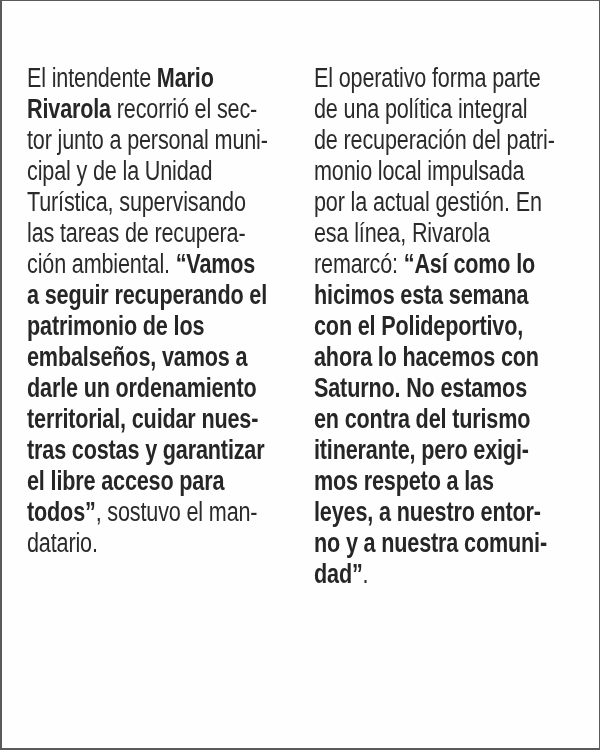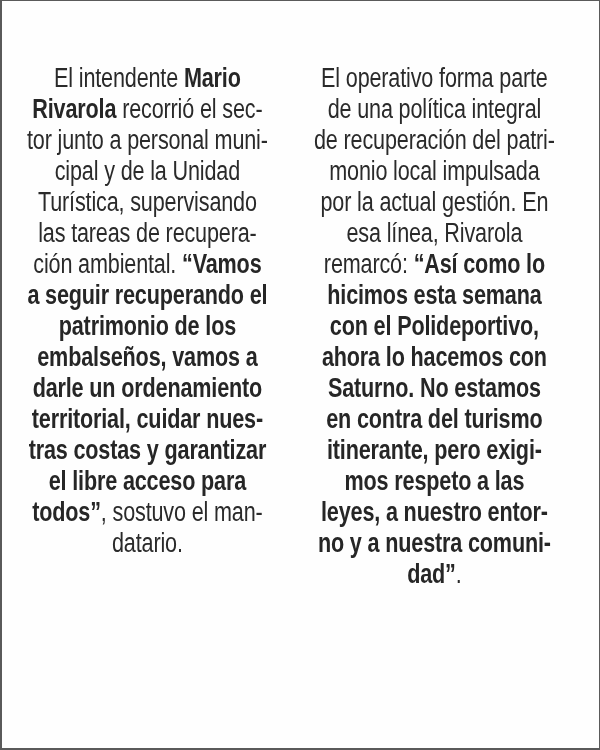--- a/index.html
+++ b/index.html
@@ -24,21 +24,20 @@
       background: #fefefe;
     }
     .column {
       position: absolute;
       top: 62px;
       color: #2a2a2a;
       font-family: "Liberation Sans", sans-serif;
       font-size: 27px;
       line-height: 31px;
       white-space: nowrap;
-      text-align: center;
     }
     .column.left { left: 25px; }
     .column.right { left: 312px; }
     .line {
       display: block;
       height: 31px;
       transform-origin: 0 50%;
       transform: scaleX(0.80);
       letter-spacing: -0.2px;
     }

